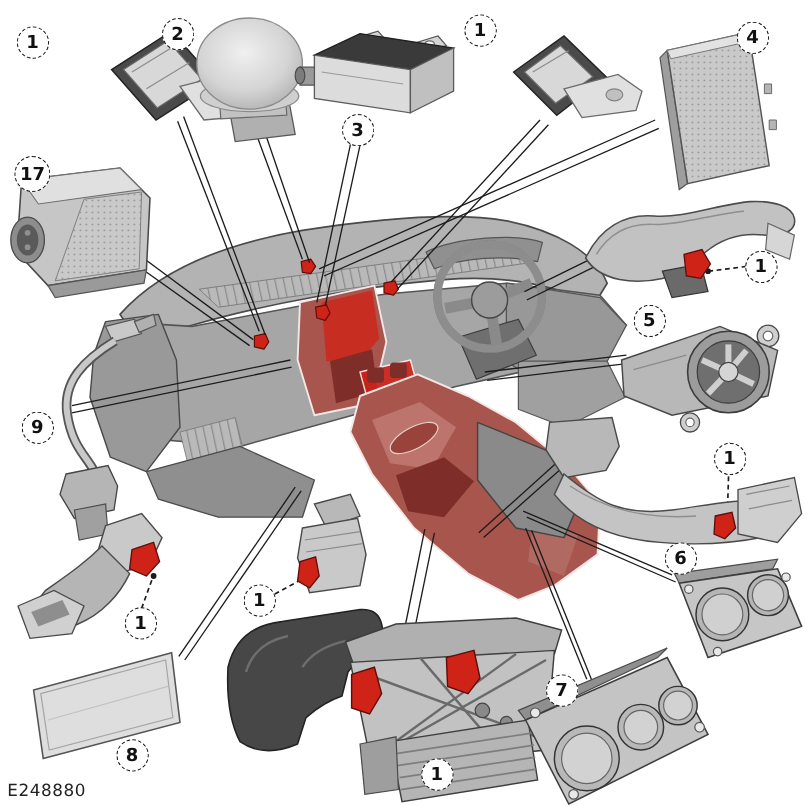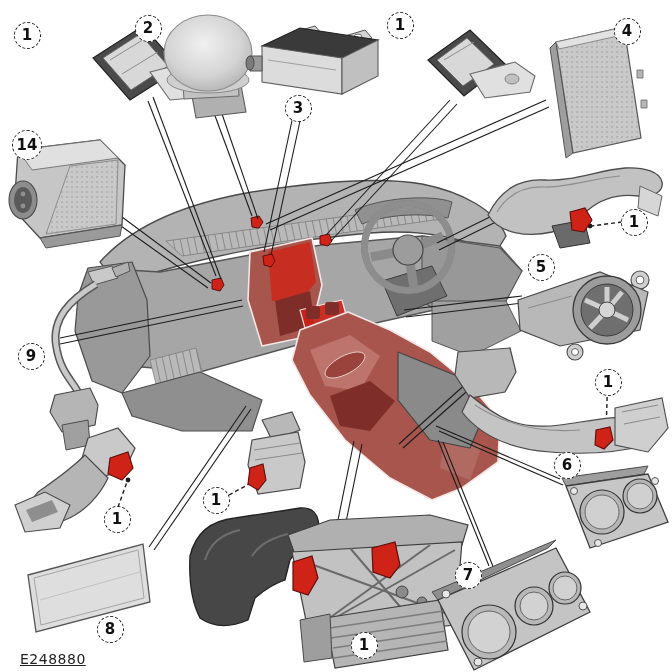--- a/index.html
+++ b/index.html
@@ -7,22 +7,22 @@
     --highlight-deep:#7e2d28; --line:#1c1c1c;
   }
   html,body{margin:0;padding:0;background:var(--background);}
   .stage{position:relative;width:672px;height:672px;background:var(--background);
          font-family:"Liberation Sans",sans-serif;overflow:hidden;}
   .art{position:absolute;left:0;top:0;}
   .callout-layer{position:absolute;left:0;top:0;width:672px;height:672px;pointer-events:none;}
   .callout{position:absolute;border:1.6px dashed #222;border-radius:50%;background:#fff;
            display:flex;align-items:center;justify-content:center;
            font:bold 15px "DejaVu Sans","Liberation Sans",sans-serif;color:#111;box-sizing:border-box;}
-  .figure-code{position:absolute;left:20px;top:651px;font:14px "DejaVu Sans","Liberation Sans",sans-serif;
-               color:#222;letter-spacing:.5px;text-decoration:underline;}
+  .figure-code{position:absolute;left:6px;top:651px;font:14px "DejaVu Sans","Liberation Sans",sans-serif;
+               color:#222;letter-spacing:.5px;}
   svg *{vector-effect:non-scaling-stroke;}
 </style>
 </head>
 <body>
 
 <div class="stage">
 
 <svg class="art" width="672" height="672" viewBox="0 0 672 672">
   <defs>
     <radialGradient id="domeGrad" cx="45%" cy="38%" r="70%">
@@ -330,21 +330,21 @@
     <circle cx="598" cy="543" r="3.5" fill="#e8e8e8" stroke="#555" stroke-width="1"></circle>
   </g>
 </svg>
 
   <div class="callout-layer">
       <div class="callout" style="height: 27px; width: 27px; left: 13.5px; top: 21.5px;">1</div>
       <div class="callout" style="height: 27px; width: 27px; left: 134.5px; top: 14.5px;">2</div>
       <div class="callout" style="height: 27px; width: 27px; left: 284.5px; top: 94.5px;">3</div>
       <div class="callout" style="height: 27px; width: 27px; left: 386.5px; top: 11.5px;">1</div>
       <div class="callout" style="height: 27px; width: 27px; left: 613.5px; top: 17.5px;">4</div>
-      <div class="callout" style="height: 30px; width: 30px; left: 12px; top: 130px;">14</div>
+      <div class="callout" style="height: 30px; width: 30px; left: 12px; top: 130px;">17</div>
       <div class="callout" style="height: 27px; width: 27px; left: 620.5px; top: 208.5px;">1</div>
       <div class="callout" style="height: 27px; width: 27px; left: 527.5px; top: 253.5px;">5</div>
       <div class="callout" style="height: 27px; width: 27px; left: 17.5px; top: 342.5px;">9</div>
       <div class="callout" style="height: 27px; width: 27px; left: 594.5px; top: 368.5px;">1</div>
       <div class="callout" style="height: 27px; width: 27px; left: 553.5px; top: 451.5px;">6</div>
       <div class="callout" style="height: 27px; width: 27px; left: 103.5px; top: 505.5px;">1</div>
       <div class="callout" style="height: 27px; width: 27px; left: 202.5px; top: 486.5px;">1</div>
       <div class="callout" style="height: 27px; width: 27px; left: 96.5px; top: 615.5px;">8</div>
       <div class="callout" style="height: 27px; width: 27px; left: 350.5px; top: 631.5px;">1</div>
       <div class="callout" style="height: 27px; width: 27px; left: 454.5px; top: 561.5px;">7</div>

